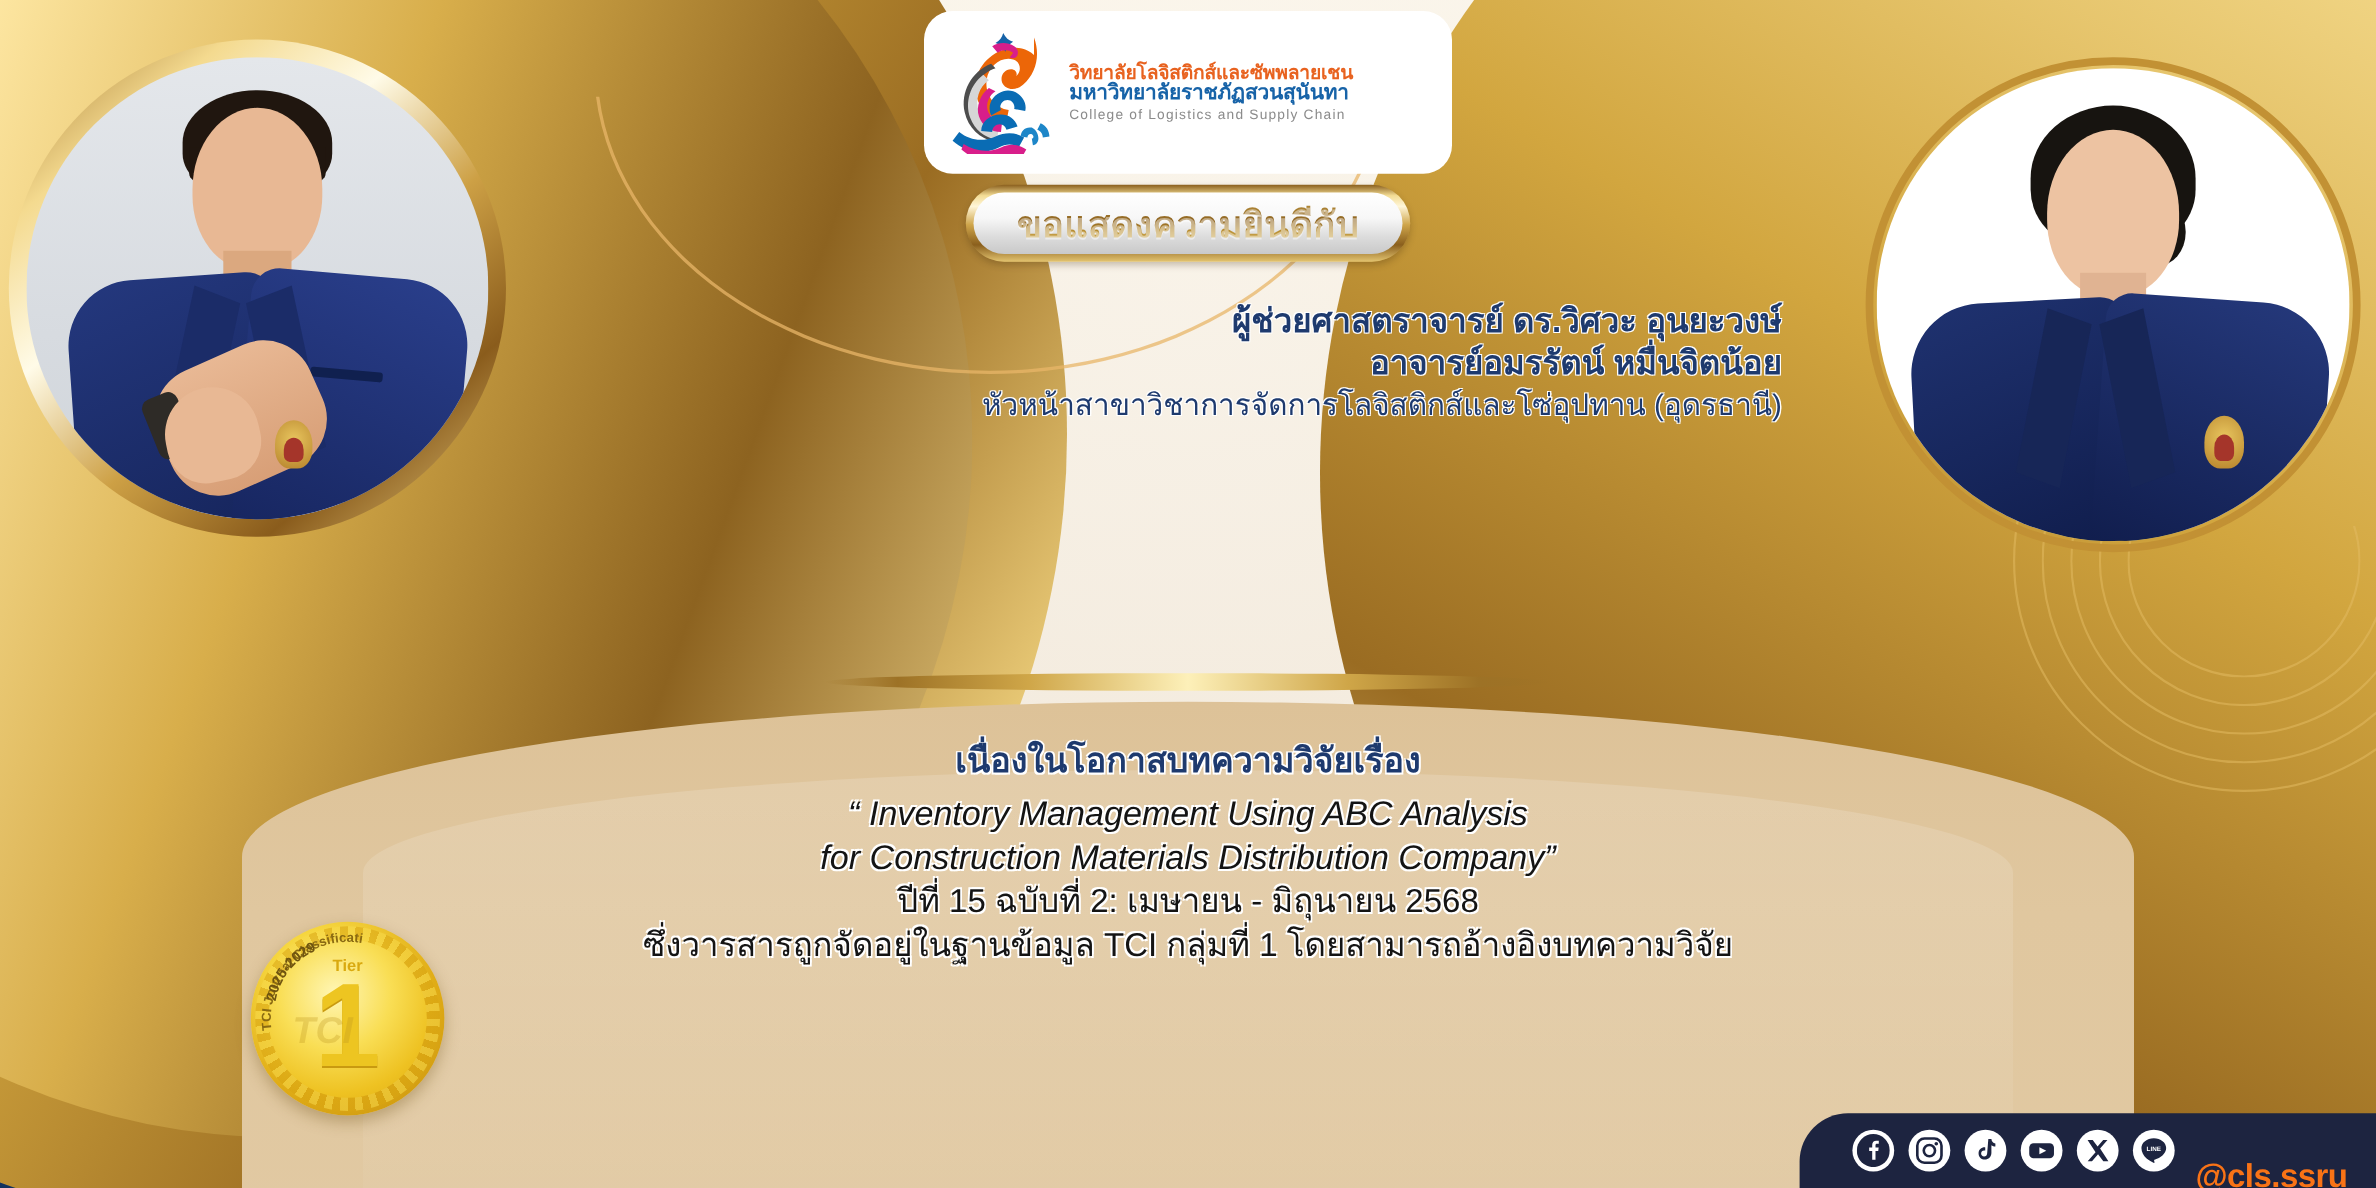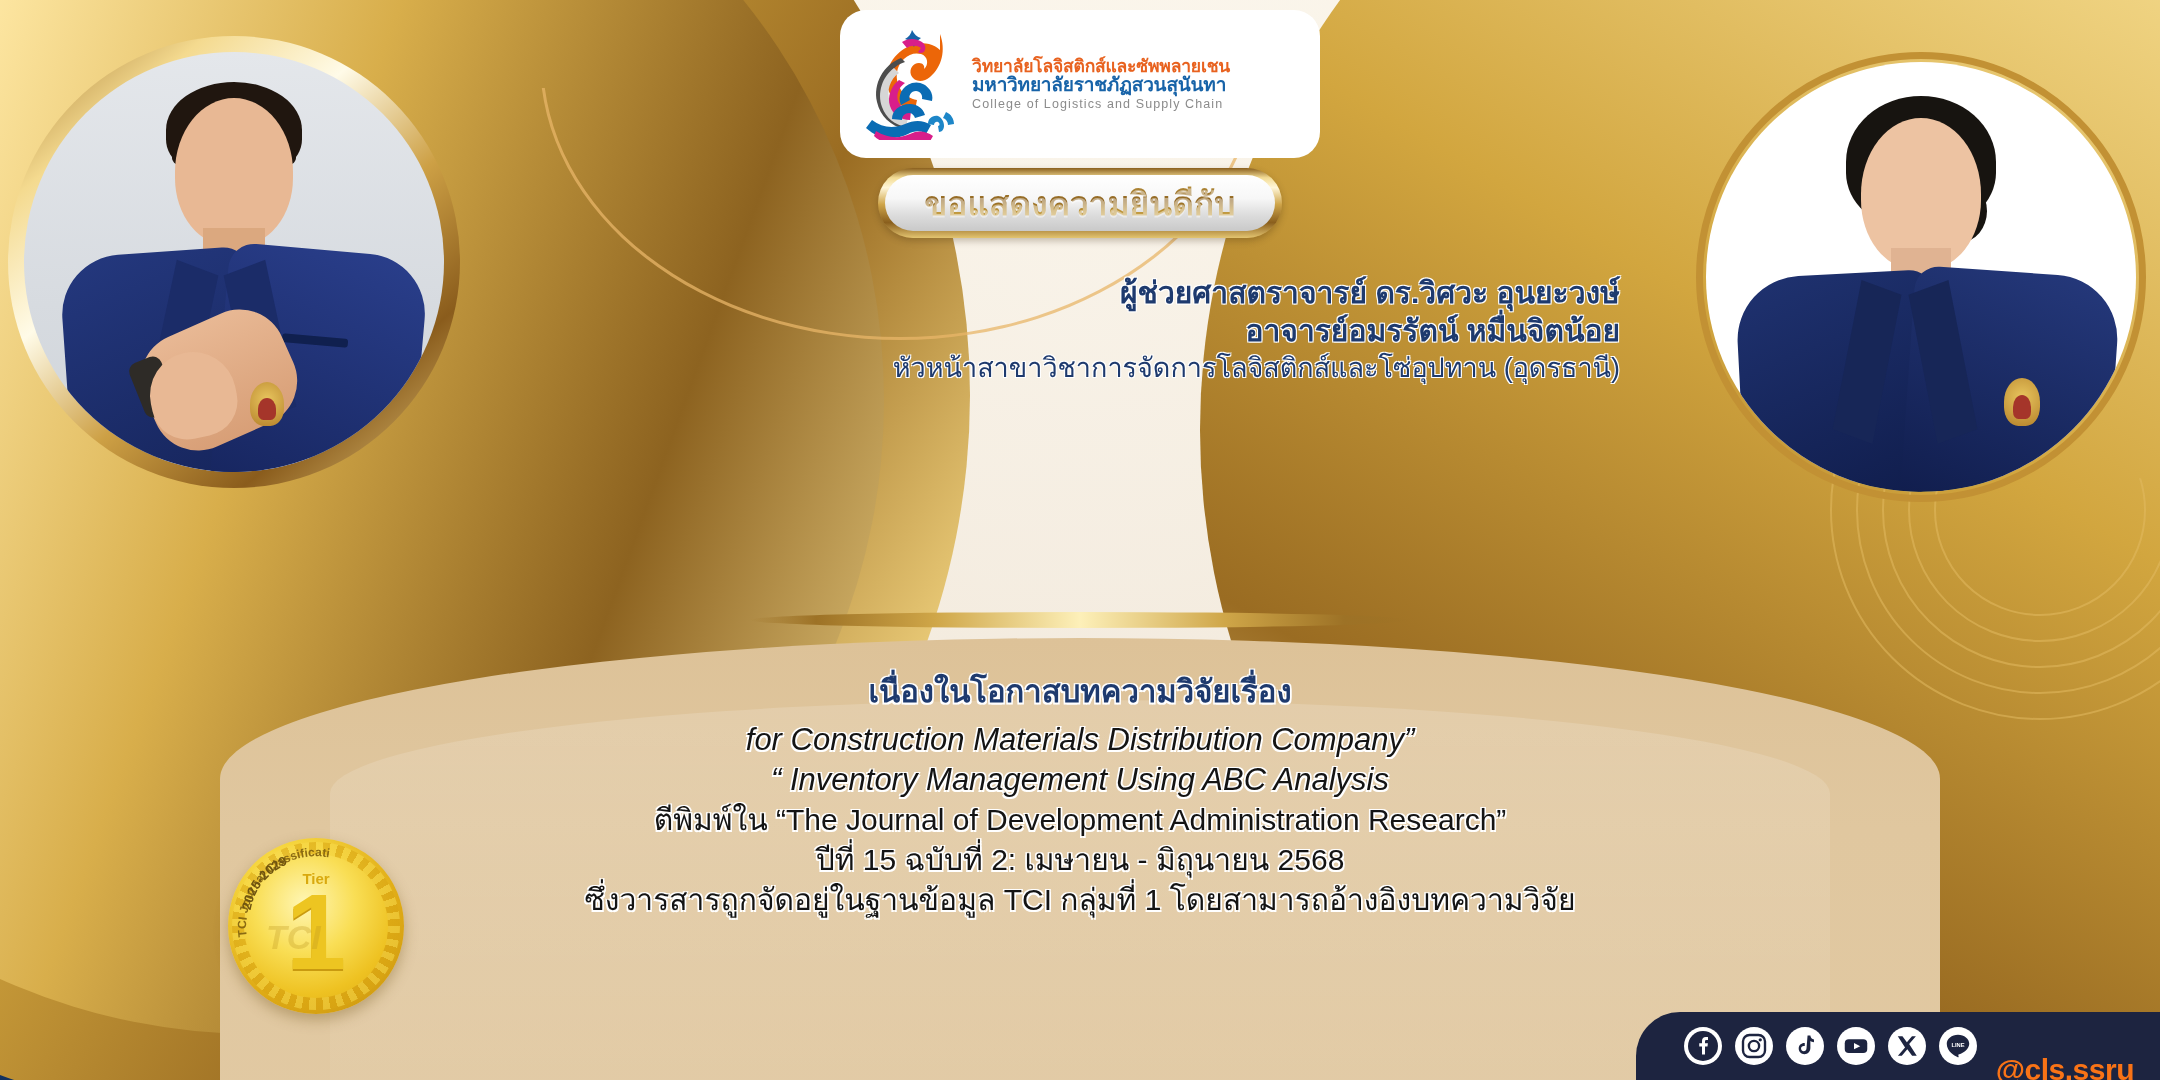--- a/index.html
+++ b/index.html
@@ -351,23 +351,22 @@
     <div class="nm-r">หัวหน้าสาขาวิชาการจัดการโลจิสติกส์และโซ่อุปทาน (อุดรธานี)</div>
   </div>
 
   <div class="divider"></div>
 
   <div class="tan-panel"></div>
   <div class="tan-sheen"></div>
 
   <div class="bottom-text">
     <div class="bt-head">เนื่องในโอกาสบทความวิจัยเรื่อง</div>
+    <div class="bt-title">“ Inventory Management Using ABC Analysis</div>
     <div class="bt-title">for Construction Materials Distribution Company”</div>
-    <div class="bt-title">“ Inventory Management Using ABC Analysis</div>
-    <div class="bt-line">ตีพิมพ์ใน “The Journal of Development Administration Research”</div>
     <div class="bt-line">ปีที่ 15 ฉบับที่ 2: เมษายน - มิถุนายน 2568</div>
     <div class="bt-line">ซึ่งวารสารถูกจัดอยู่ในฐานข้อมูล TCI กลุ่มที่ 1 โดยสามารถอ้างอิงบทความวิจัย</div>
   </div>
 
   <div class="medal">
     <div class="medal-rim"></div>
     <div class="medal-dots"></div>
     <div class="medal-face">
       <span class="medal-wm">TCI</span>
       <div class="medal-tier">Tier</div>

